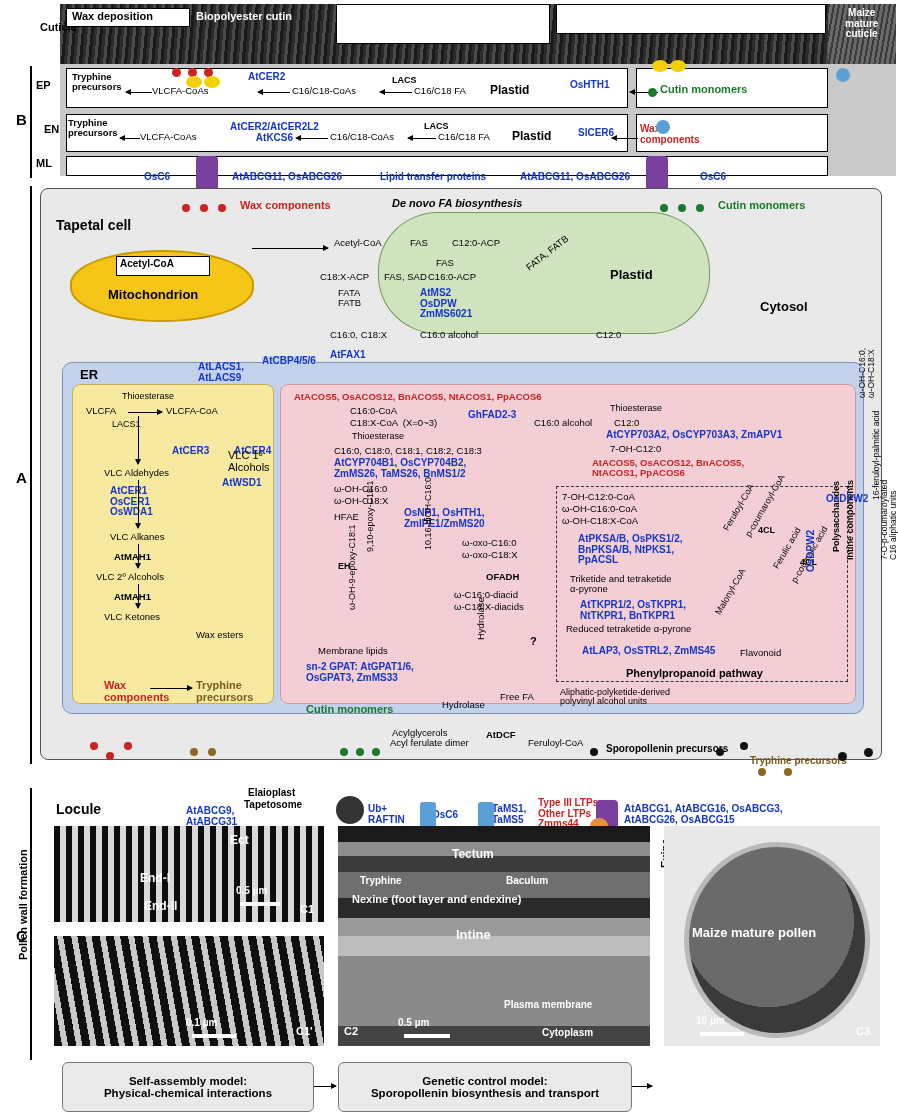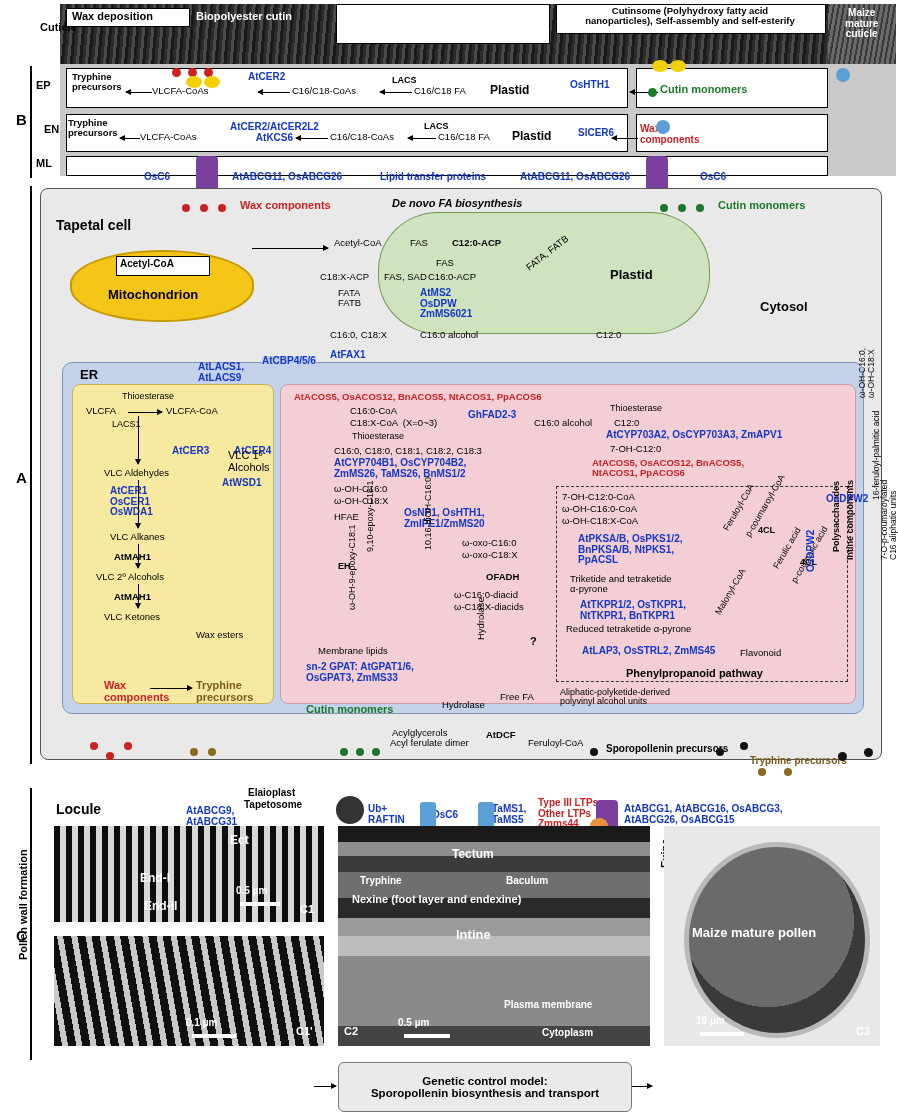--- a/index.html
+++ b/index.html
@@ -58,22 +58,20 @@
   <div class="txt b" style="left:40px;top:22px;font-size:11px;">Cuticle</div>
 
   <div class="wbox" style="left:66px;top:8px;width:122px;height:17px;"></div>
   <div class="txt b" style="left:72px;top:11px;font-size:11px;">Wax deposition</div>
 
   <div class="txt b white" style="left:196px;top:11px;font-size:11px;">Biopolyester cutin</div>
 
   <div class="wbox" style="left:336px;top:4px;width:212px;height:38px;"></div>
 
   <div class="wbox" style="left:556px;top:4px;width:268px;height:28px;"></div>
-  <div class="txt b" style="left:560px;top:6px;font-size:9.5px;text-align:center;width:260px;">Cutinsome (Polyhydroxy fatty acid
-nanoparticles), Self-assembly and self-esterify</div>
 
   <div class="txt b white" style="left:845px;top:8px;font-size:10px;text-align:center;">Maize
 mature
 cuticle</div>
 
   <div class="ep-band"></div>
   <div class="en-band"></div>
   <div class="ml-band"></div>
   <div class="abs" style="left:66px;top:68px;width:560px;height:38px;background:#fff;border:1px solid #000;"></div>
   <div class="abs" style="left:66px;top:114px;width:560px;height:36px;background:#fff;border:1px solid #000;"></div>
@@ -150,21 +148,21 @@
   <div class="dot" style="left:660px;top:204px;width:8px;height:8px;background:#1a7a2a;"></div>
   <div class="dot" style="left:678px;top:204px;width:8px;height:8px;background:#1a7a2a;"></div>
   <div class="dot" style="left:696px;top:204px;width:8px;height:8px;background:#1a7a2a;"></div>
 
   <div class="plastid"></div>
   <div class="txt b" style="left:392px;top:198px;font-size:11px;font-style:italic;">De novo FA biosynthesis</div>
   <div class="txt b" style="left:610px;top:268px;font-size:13px;">Plastid</div>
 
   <div class="txt" style="left:334px;top:238px;font-size:9.5px;">Acetyl-CoA</div>
   <div class="txt" style="left:410px;top:238px;font-size:9.5px;">FAS</div>
-  <div class="txt" style="left:452px;top:238px;font-size:9.5px;font-weight:bold;">C12:0-ACP</div>
+  <div class="txt" style="left:452px;top:238px;font-size:9.5px;">C12:0-ACP</div>
   <div class="txt" style="left:320px;top:272px;font-size:9.5px;">C18:X-ACP</div>
   <div class="txt" style="left:384px;top:272px;font-size:9.5px;">FAS, SAD</div>
   <div class="txt" style="left:436px;top:258px;font-size:9.5px;">FAS</div>
   <div class="txt" style="left:428px;top:272px;font-size:9.5px;">C16:0-ACP</div>
   <div class="txt" style="left:522px;top:248px;font-size:9.5px;transform:rotate(-38deg);">FATA, FATB</div>
   <div class="txt" style="left:338px;top:288px;font-size:9.5px;">FATA
 FATB</div>
   <div class="txt blue" style="left:420px;top:288px;font-size:10px;">AtMS2
 OsDPW
 ZmMS6021</div>
@@ -371,20 +369,24 @@
   <div class="txt b white" style="left:398px;top:1018px;font-size:10px;">0.5 µm</div>
   <div class="txt b white" style="left:344px;top:1026px;font-size:11px;">C2</div>
 
   <div class="micro" style="left:664px;top:826px;width:216px;height:220px;background:#e8e8e8;"></div>
   <div class="abs" style="left:684px;top:842px;width:176px;height:186px;background:radial-gradient(circle at 45% 40%,#6a6a6a 0 58%,#3a3a3a 58% 100%);border:5px solid #b9b9b9;border-radius:50%;"></div>
   <div class="txt b white" style="left:692px;top:926px;font-size:13px;">Maize mature pollen</div>
   <div class="scalebar" style="left:700px;top:1032px;width:44px;"></div>
   <div class="txt b white" style="left:696px;top:1016px;font-size:10px;">10 µm</div>
   <div class="txt b white" style="left:856px;top:1026px;font-size:11px;">C3</div>
 
+  <div class="bottombox" style="left:62px;top:1062px;width:250px;height:48px;">
+    <span style="font-size:11.5px;white-space:pre-line;">Self-assembly model:
+Physical-chemical interactions</span>
+  </div>
   <div class="bottombox" style="left:338px;top:1062px;width:292px;height:48px;">
     <span style="font-size:11.5px;white-space:pre-line;">Genetic control model:
 Sporopollenin biosynthesis and transport</span>
   </div>
   <div class="arrow-r" style="left:314px;top:1086px;width:22px;"></div>
   <div class="arrow-r" style="left:632px;top:1086px;width:20px;"></div>
 
 </div>
 
 </body></html>

